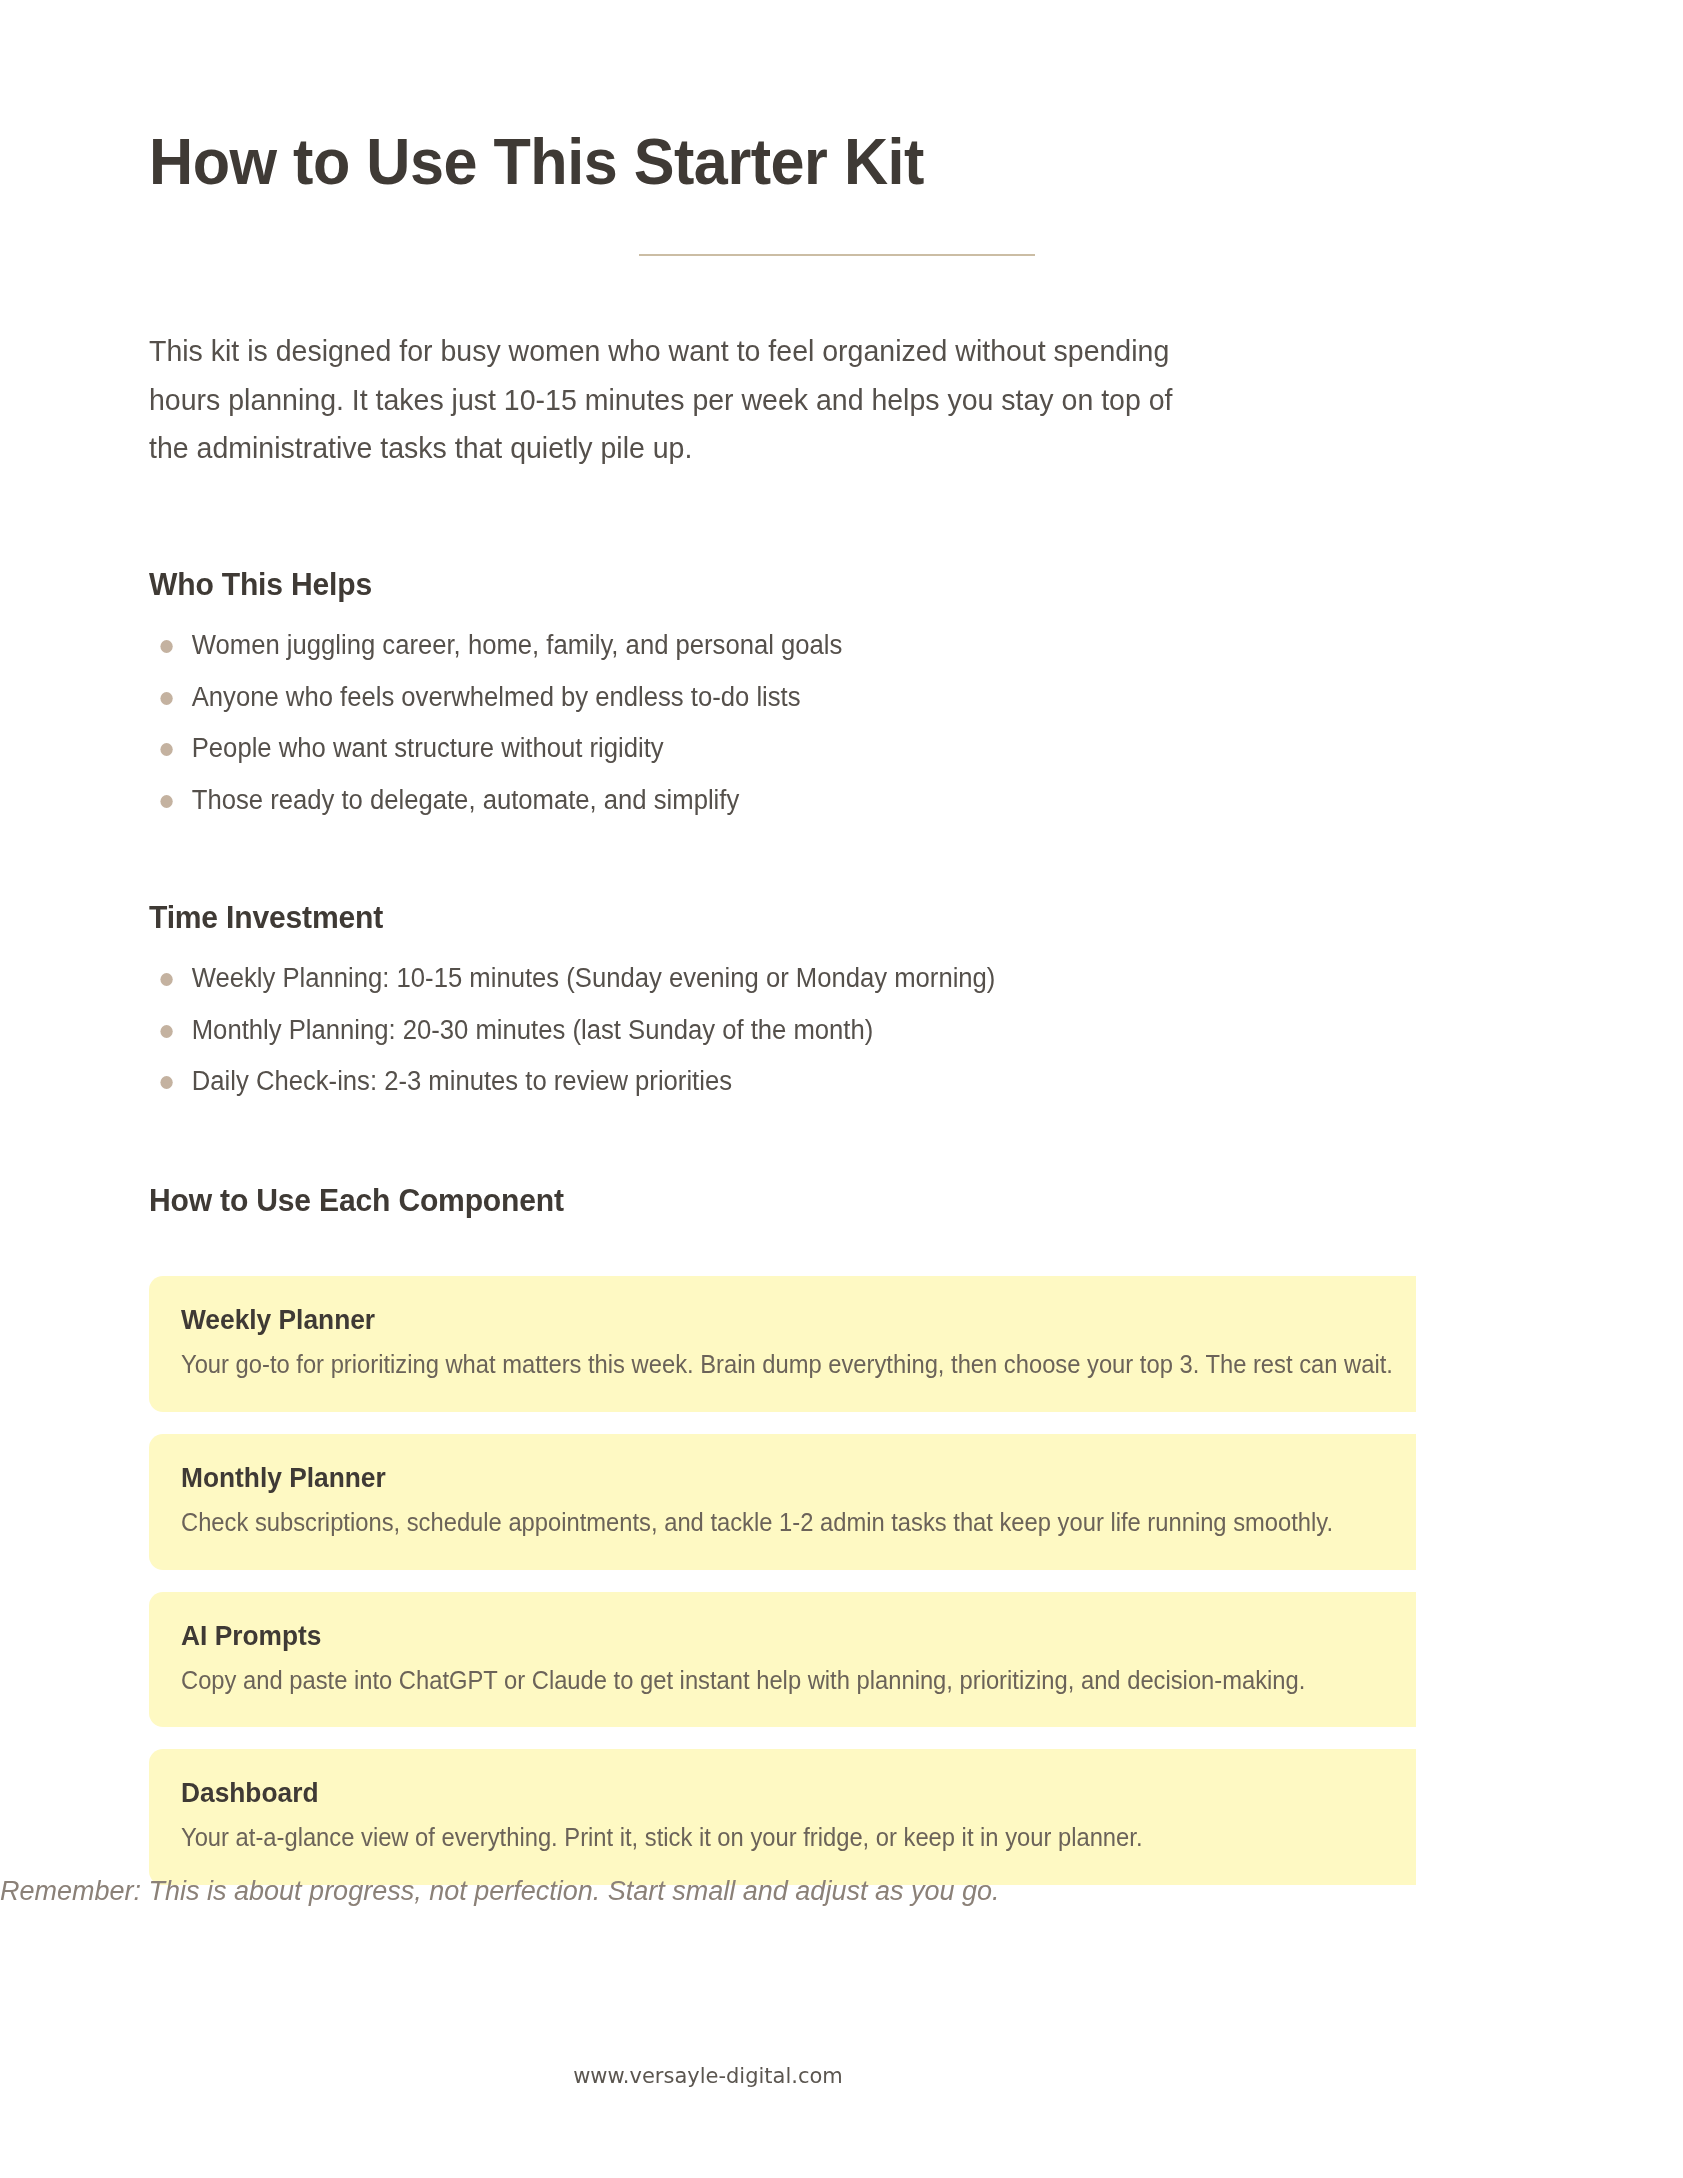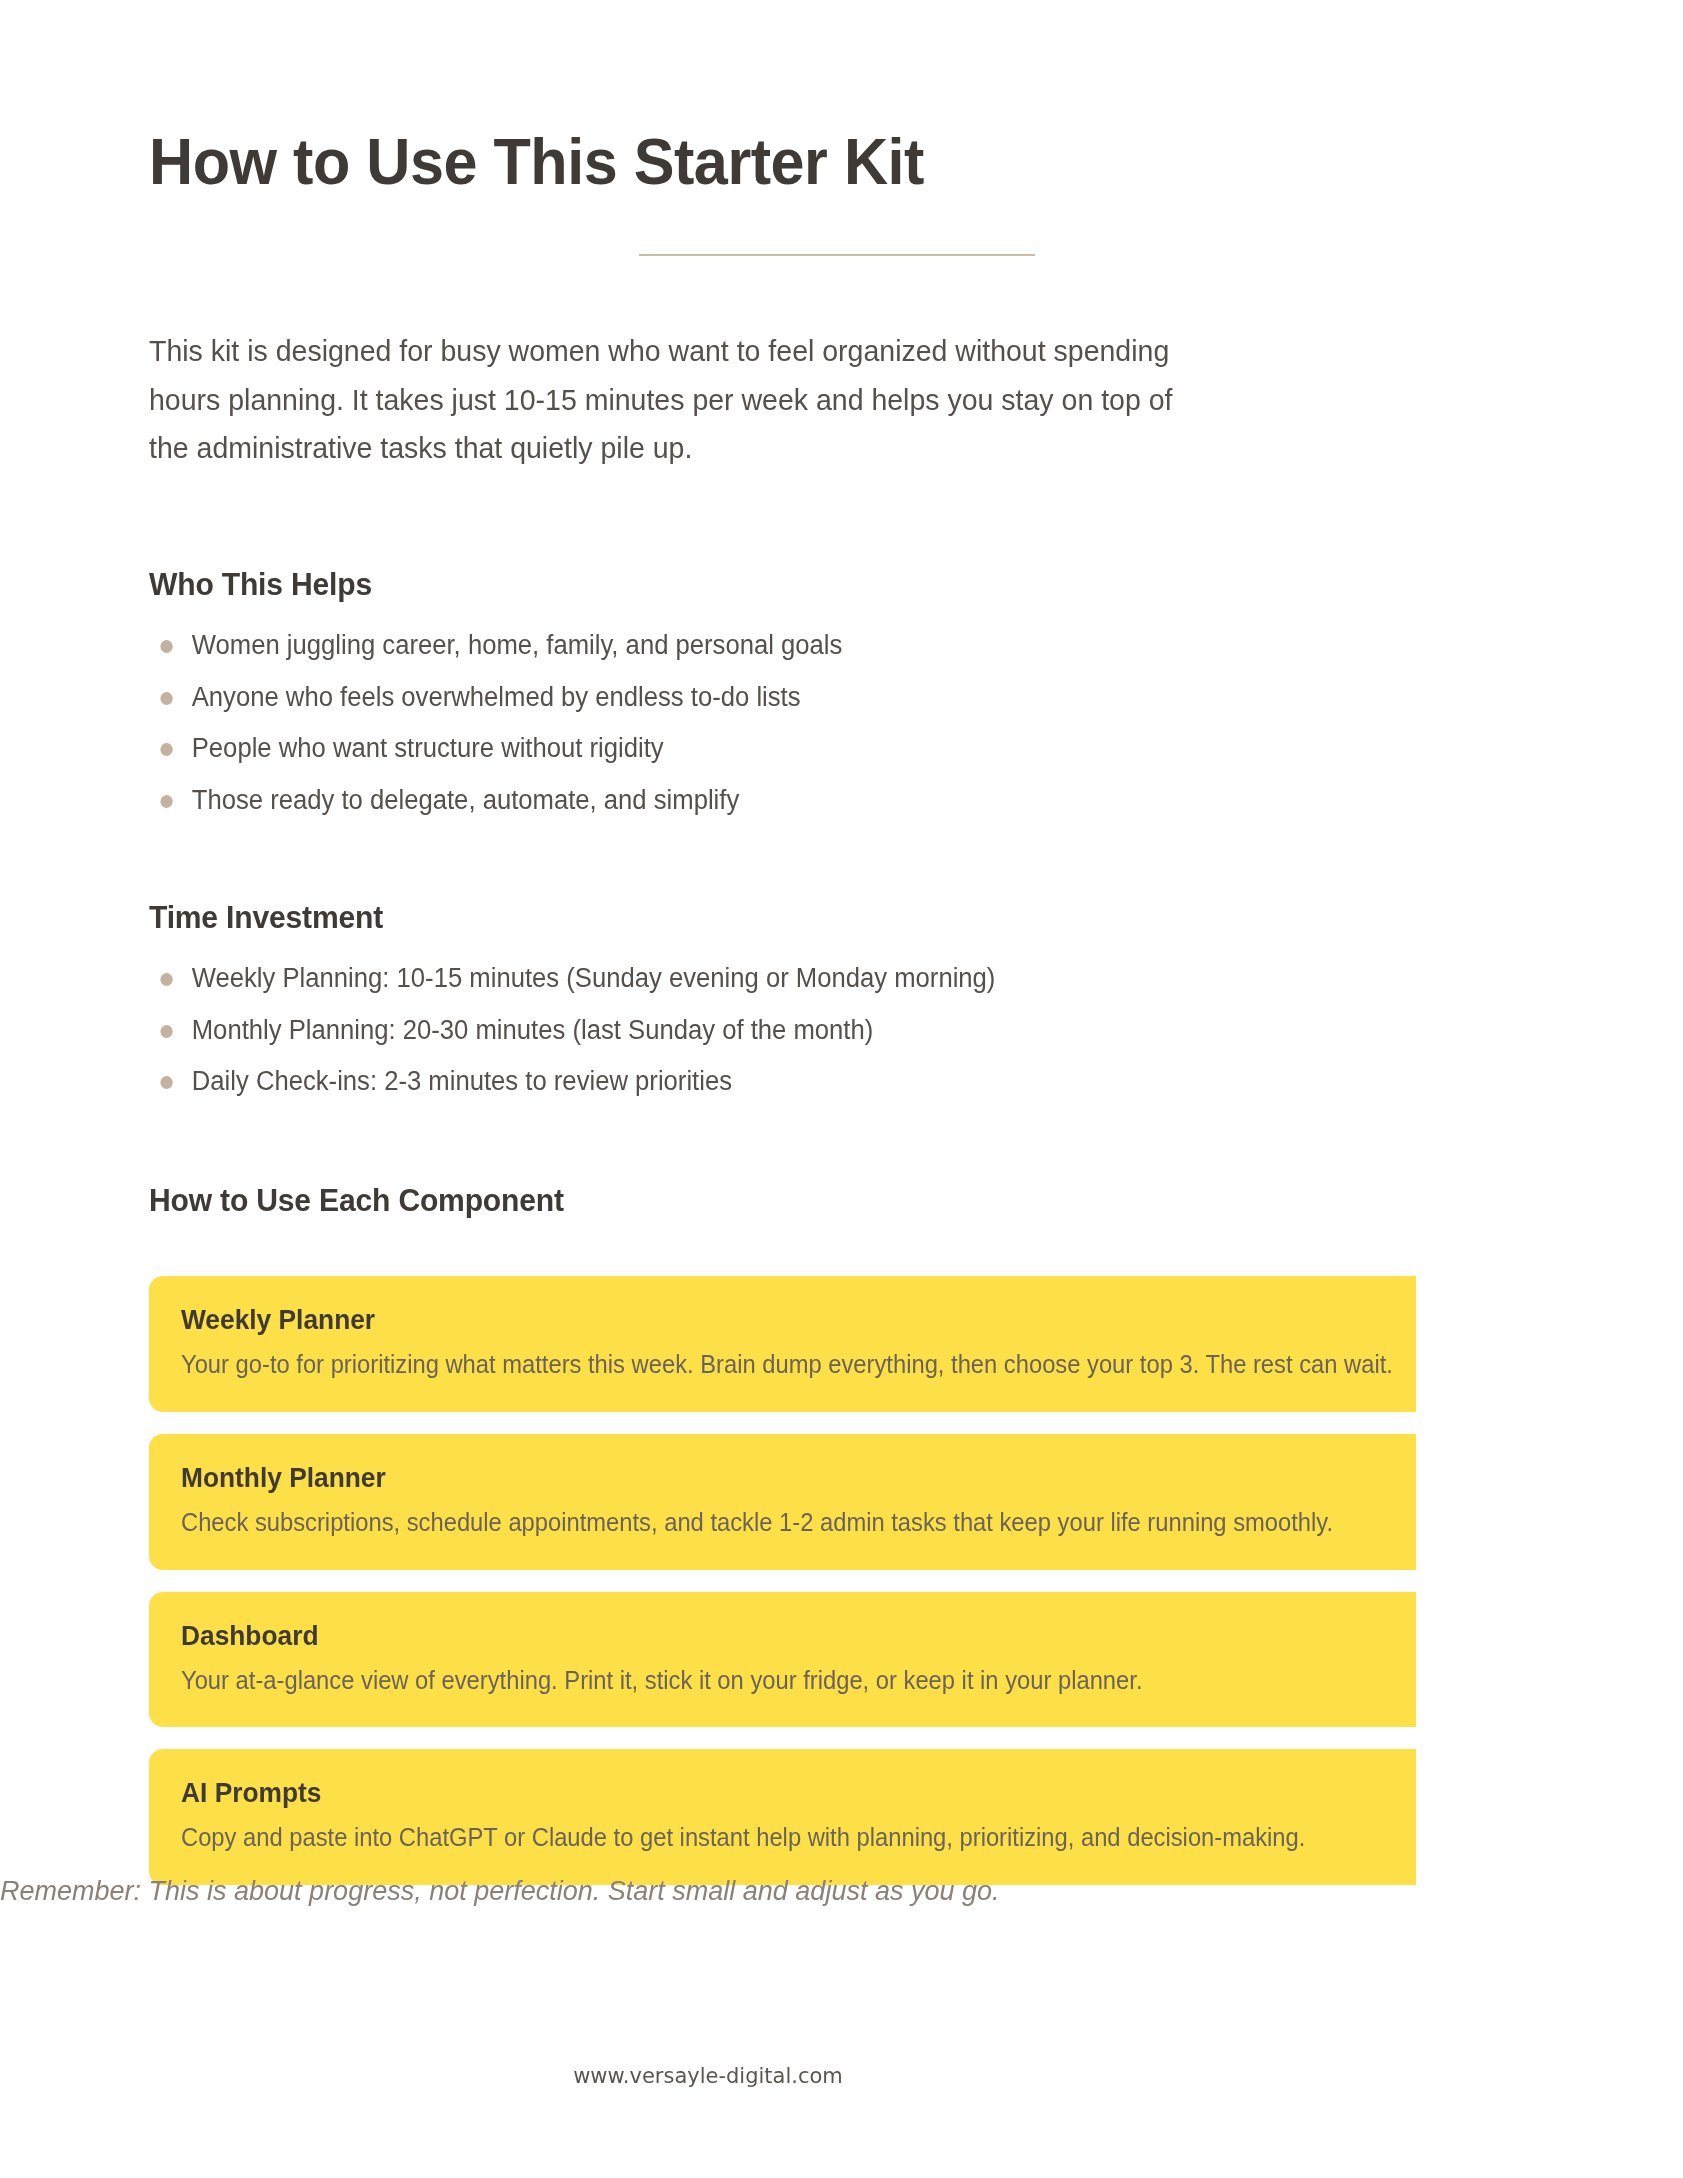--- a/index.html
+++ b/index.html
@@ -103,21 +103,21 @@
     border-radius: 50%;
     background: #c4b2a0;
   }
 
   
   .card-stack {
     padding-top: 57px;
   }
 
   .comp-card {
-    background: #fde047;
+    background: #fef9c3;
     border-radius: 14px;
     padding: 28px 32px 30px 32px;
     margin-bottom: 22px;
     width: 1376px;
     box-sizing: border-box;
   }
 
   .card-title {
     margin: 0 0 12px 0;
     font-size: 28px;
@@ -217,29 +217,29 @@
         <h3 class="card-title">Weekly Planner</h3>
         <p class="card-desc">Your go-to for prioritizing what matters this week. Brain dump everything, then choose your top 3. The rest can wait.</p>
       </div>
 
       <div class="comp-card">
         <h3 class="card-title">Monthly Planner</h3>
         <p class="card-desc">Check subscriptions, schedule appointments, and tackle 1-2 admin tasks that keep your life running smoothly.</p>
       </div>
 
       <div class="comp-card">
+        <h3 class="card-title">AI Prompts</h3>
+        <p class="card-desc">Copy and paste into ChatGPT or Claude to get instant help with planning, prioritizing, and decision-making.</p>
+      </div>
+
+      <div class="comp-card">
         <h3 class="card-title">Dashboard</h3>
         <p class="card-desc">Your at-a-glance view of everything. Print it, stick it on your fridge, or keep it in your planner.</p>
       </div>
 
-      <div class="comp-card">
-        <h3 class="card-title">AI Prompts</h3>
-        <p class="card-desc">Copy and paste into ChatGPT or Claude to get instant help with planning, prioritizing, and decision-making.</p>
-      </div>
-
     </div>
 
   </div>
 
   <div class="footer-note">Remember: This is about progress, not perfection. Start small and adjust as you go.</div>
 
   <div class="footer-url">www.versayle-digital.com</div>
 </div>
 
 

